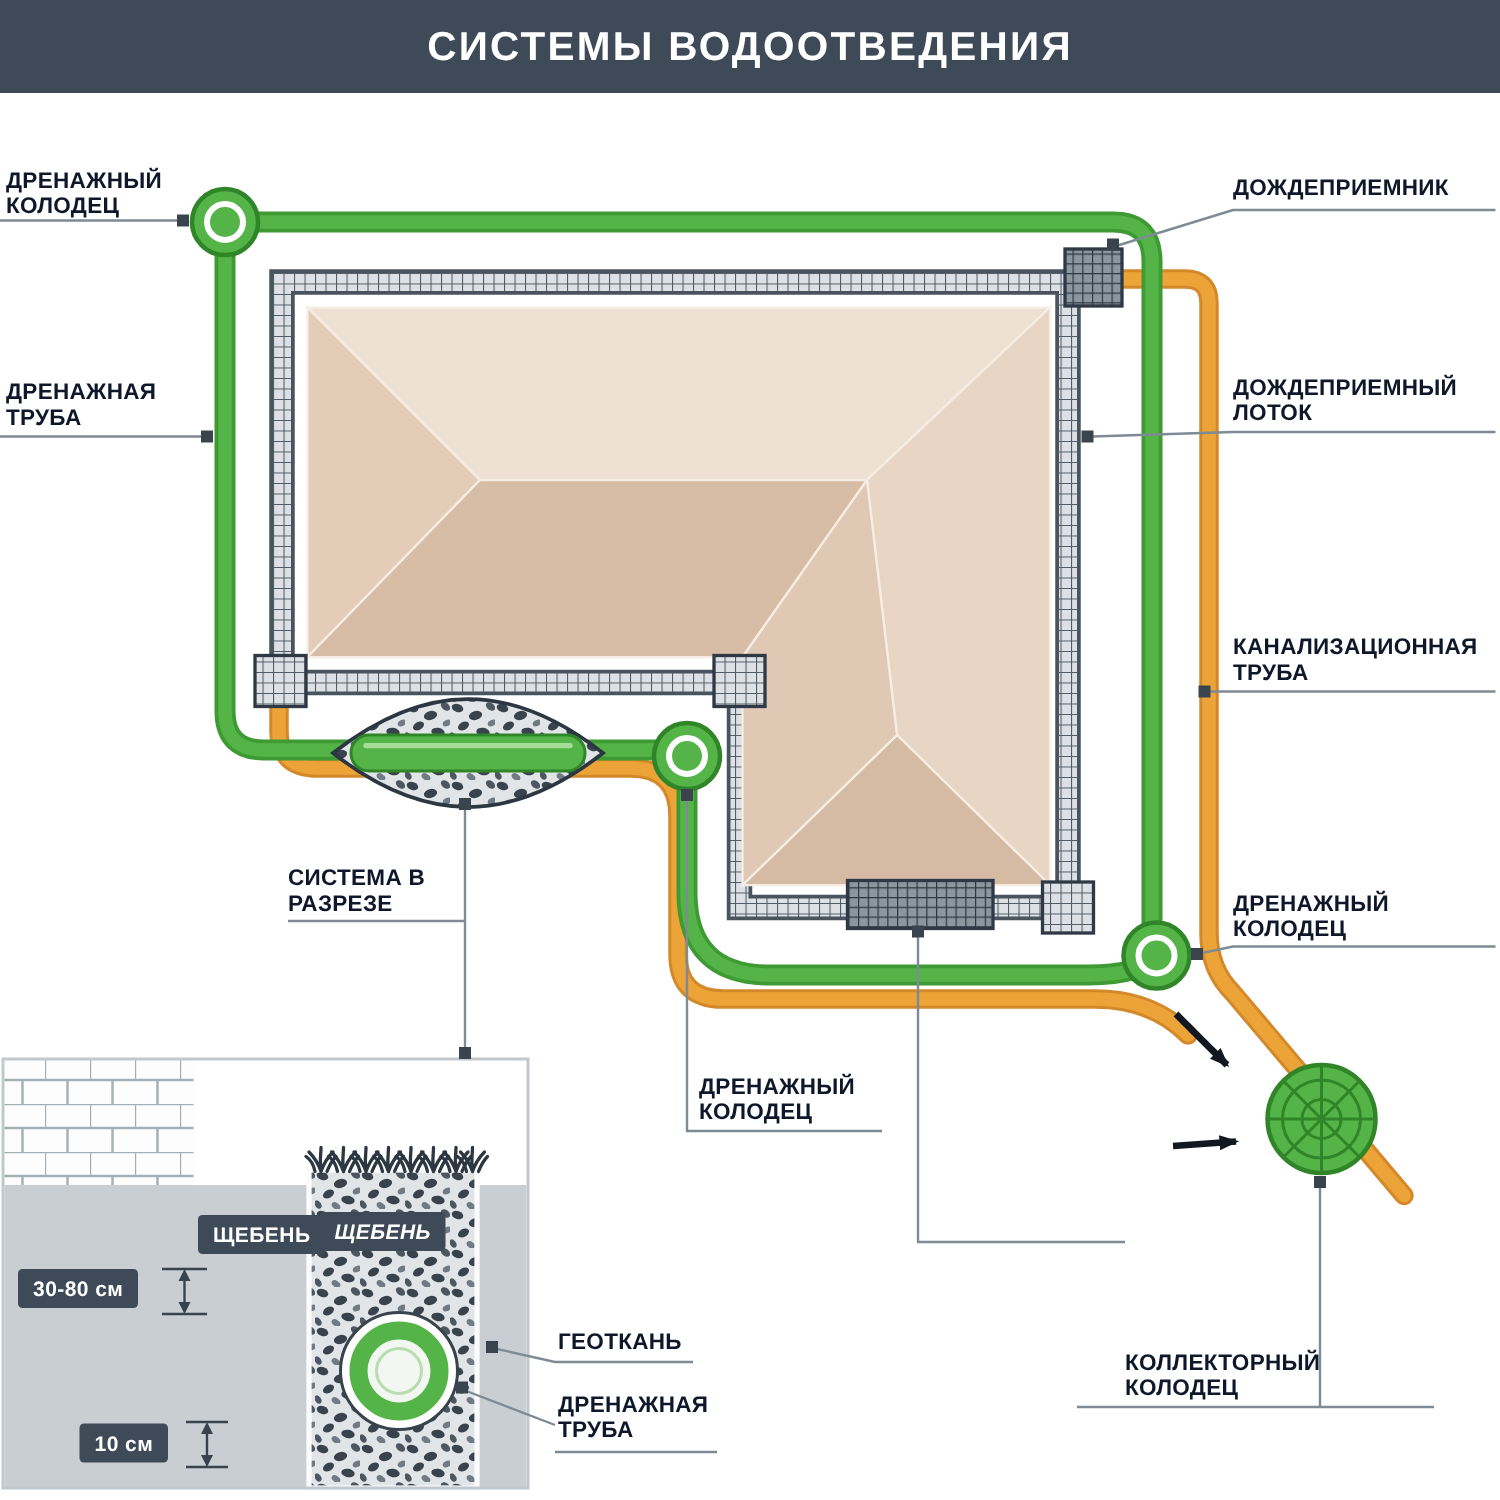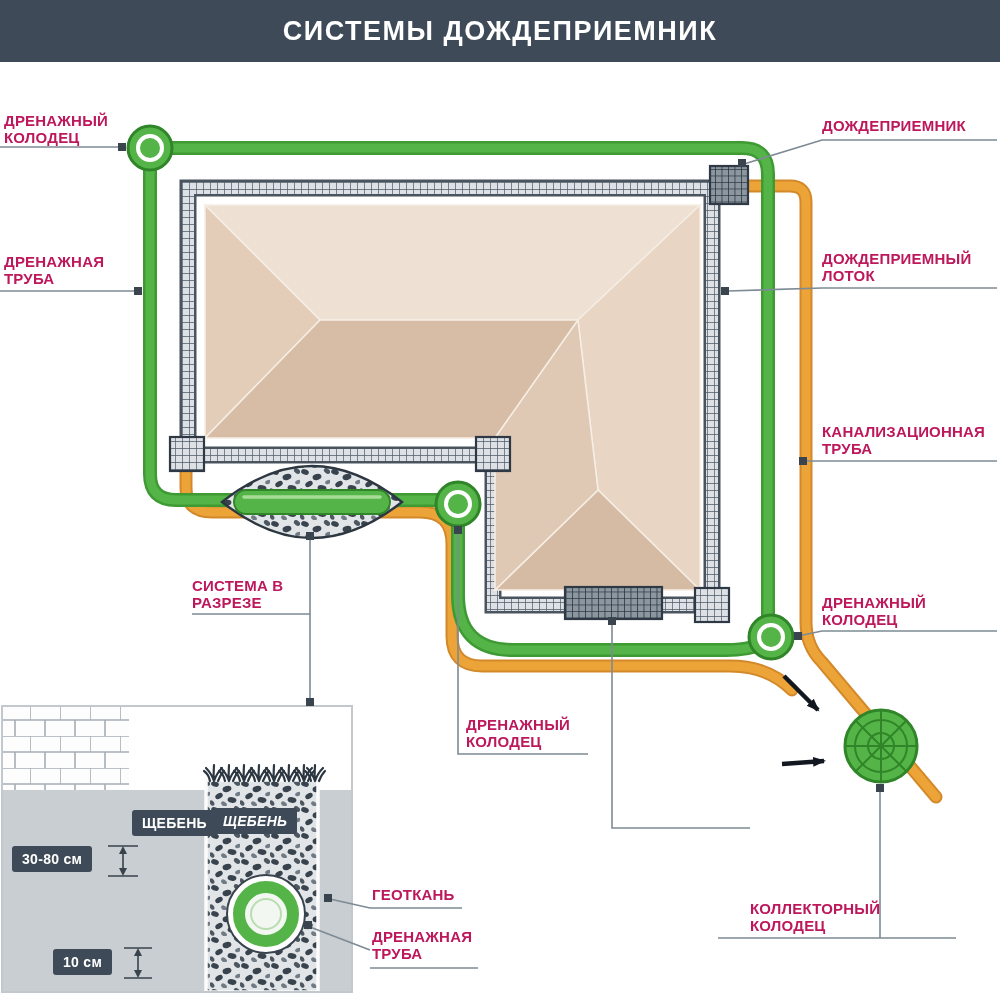--- a/index.html
+++ b/index.html
@@ -2,32 +2,32 @@
 <html><head>
 <meta charset="utf-8">
 <style>
   html,body{margin:0;padding:0;background:#fff;}
   #stage{position:relative;width:1000px;height:1000px;overflow:hidden;background:#fff;
          font-family:"Liberation Sans",sans-serif;}
   #hdr{position:absolute;left:0;top:0;width:1000px;height:62px;background:#3e4a57;
        display:flex;align-items:center;justify-content:center;z-index:5;}
   #hdr .t{color:#ffffff;font-size:27px;font-weight:bold;letter-spacing:1.5px;}
   svg.layer{position:absolute;left:0;top:0;z-index:1;}
-  .lbl{position:absolute;z-index:6;color:#be185d;font-size:15px;font-weight:bold;
+  .lbl{position:absolute;z-index:6;color:#0f172a;font-size:15px;font-weight:bold;
        line-height:17px;letter-spacing:.2px;}
   .badge{position:absolute;z-index:6;background:#3e4a57;color:#fff;font-size:14px;
          font-weight:bold;padding:5px 10px;border-radius:3px;letter-spacing:.3px;}
 </style>
 </head>
 <body>
 
 <div id="stage">
 
   <div id="hdr">
-    <div class="t">СИСТЕМЫ ДОЖДЕПРИЕМНИК</div>
+    <div class="t">СИСТЕМЫ ВОДООТВЕДЕНИЯ</div>
   </div>
 
   <svg class="layer" width="1000" height="1000" viewBox="0 0 1000 1000">
     <defs>
       <pattern id="patTray" width="7" height="7" patternUnits="userSpaceOnUse">
         <rect width="7" height="7" fill="#dde1e5"></rect>
         <path d="M0,0H7 M0,0V7" stroke="#4e5a66" stroke-width="1.4" fill="none"></path>
       </pattern>
       <pattern id="patGrate" width="6.5" height="6.5" patternUnits="userSpaceOnUse">
         <rect width="6.5" height="6.5" fill="#8c969f"></rect>

